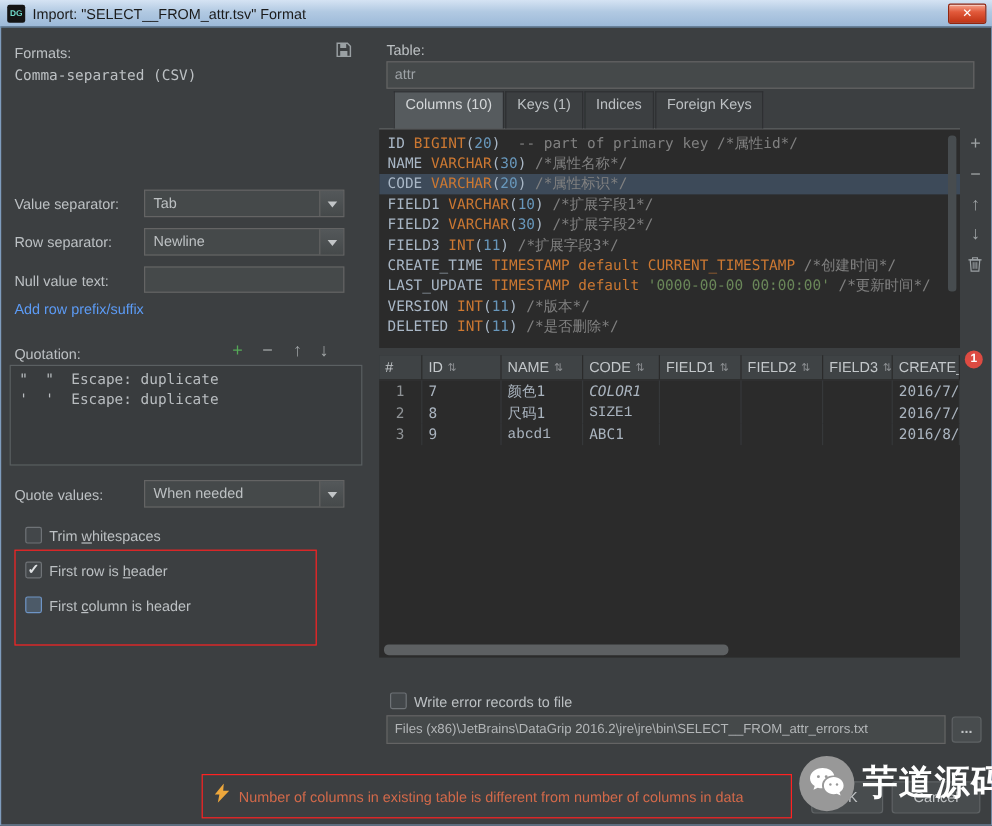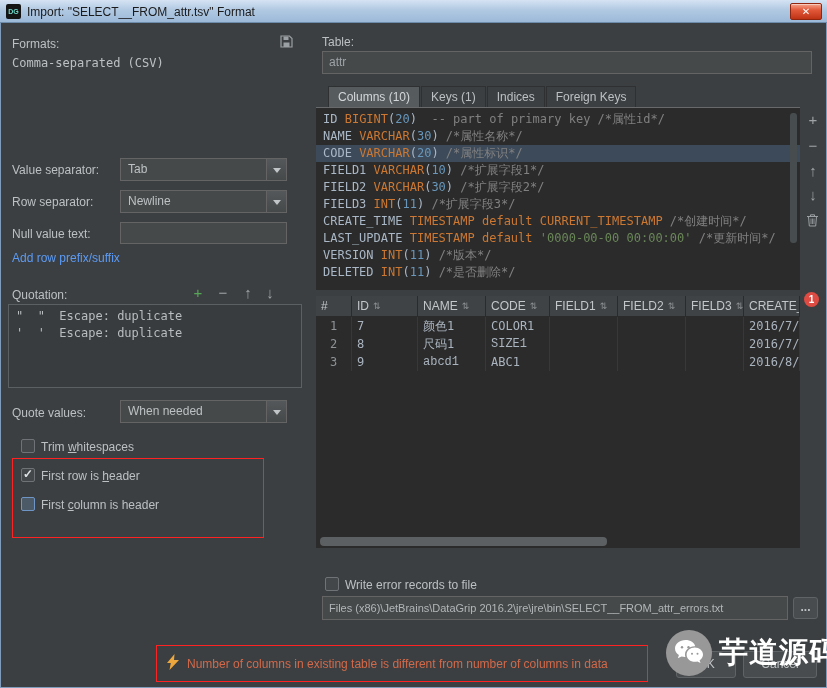--- a/index.html
+++ b/index.html
@@ -46,21 +46,21 @@
   [data-name=header-options-highlight]{left:12px;top:458px;width:252px;height:80px}
   [data-name=first-row-checkbox]{left:21px;top:468px}
   [data-name=first-row-label]{left:41px;top:469px}
   [data-name=first-col-checkbox]{left:21px;top:497px}
   [data-name=first-col-label]{left:41px;top:498px}
 
   
   [data-name=table-label]{left:322px;top:35px}
   [data-name=table-name-field]{left:322px;top:51px;width:490px;height:23px;color:#9da2a6}
   [data-name=tab-bar]{position:absolute;left:316px;top:85px;width:484px;height:23px;border-bottom:1px solid #67696b;padding-left:12px;display:flex;align-items:flex-end;gap:1px}
-  .tab{height:21px;line-height:20px;padding:0 9px;font-size:12px;color:#bcc0c3;background:#3c3f41;border:1px solid #2e3032;border-bottom:none;cursor:pointer;white-space:nowrap}
+  .tab{height:31px;line-height:20px;padding:0 9px;font-size:12px;color:#bcc0c3;background:#3c3f41;border:1px solid #2e3032;border-bottom:none;cursor:pointer;white-space:nowrap}
   .tab.sel{background:#565b5e;color:#d4d7d9}
   [data-name=ddl-editor]{position:absolute;left:316px;top:108px;width:484px;height:182px;background:#2b2b2b;padding-top:3px;overflow:hidden}
   .ddl-line{height:17px;line-height:17px;padding-left:7px;font-family:"DejaVu Sans Mono","Liberation Mono",monospace;font-size:12px;white-space:pre;cursor:text}
   .ddl-line.hl{background:#3d4a59}
   .tk-n{color:#a9b7c6}.tk-k{color:#cc7832}.tk-d{color:#6897bb}.tk-c{color:#808080}.tk-s{color:#6a8759}.tk-p{color:#a9b7c6}
   [data-name=editor-scrollbar]{position:absolute;left:790px;top:113px;width:7px;height:130px;background:#474c4f;border-radius:3px}
   [data-name=add-column-icon]{left:804px;top:112px}
   [data-name=remove-column-icon]{left:804px;top:138px}
   [data-name=move-column-up-icon]{left:804px;top:163px}
   [data-name=move-column-down-icon]{left:804px;top:187px}
@@ -74,21 +74,21 @@
   .g-cell{padding:1px 5px;font-family:"DejaVu Sans Mono","Liberation Mono",monospace;font-size:12px;color:#aab4bf;border-right:1px solid #36383a;overflow:hidden;white-space:nowrap;line-height:16px;flex:none;cursor:default}
   .g-cell.rownum{color:#8f9396;text-align:center}
   [data-name=h-scrollbar]{position:absolute;left:2px;bottom:2px;width:480px;height:9px;cursor:pointer}
   [data-name=h-scroll-thumb]{position:absolute;left:2px;top:0;width:287px;height:9px;background:#5d6062;border-radius:4px}
   [data-name=write-errors-checkbox]{left:325px;top:577px}
   [data-name=write-errors-label]{left:345px;top:578px}
   [data-name=error-path-field]{left:322px;top:596px;width:466px;height:24px;font-size:11px;padding-top:5px;color:#b3b6b8}
   [data-name=browse-button]{position:absolute;left:793px;top:597px;width:25px;height:22px;background:#484c4e;border:1px solid #5f6365;border-radius:3px;color:#c0c3c5;text-align:center;line-height:18px;font-size:12px;font-weight:bold;cursor:pointer}
 
   
-  [data-name=warning-box]{position:absolute;left:156px;top:645px;width:492px;height:37px;border:1.5px solid #ff2222;display:flex;align-items:center;gap:8px;padding-left:10px;z-index:2}
+  [data-name=warning-box]{position:absolute;left:168px;top:645px;width:492px;height:37px;border:1.5px solid #ff2222;display:flex;align-items:center;gap:8px;padding-left:10px;z-index:2}
   [data-name=warning-text]{font-size:12px;color:#d2694a}
   [data-name=ok-button]{left:676px;top:651px;width:60px}
   [data-name=cancel-button]{left:743px;top:651px;width:74px}
   [data-name=watermark]{position:absolute;left:666px;top:630px;z-index:6;display:flex;align-items:center;gap:7px}
   [data-name=wechat-icon]{width:46px;height:46px;border-radius:50%;background:#989898;display:grid;place-items:center}
   [data-name=watermark-text]{font-size:29px;font-weight:bold;color:#fff;letter-spacing:1px;white-space:nowrap}
 </style>
 </head>
 <body>
 
@@ -223,21 +223,21 @@
         </div>
         <div class="gh-cell" data-name="column-header" style="width: 56px;">
           <span data-name="column-header-label">CREATE_</span>
         </div>
       </div>
     <div data-name="grid-body">
         <div class="g-row" data-name="table-row">
           <div class="g-cell rownum" data-name="row-number" style="width: 36px;">1</div>
           <div class="g-cell" data-name="grid-cell" style="width: 66px;">7</div>
           <div class="g-cell" data-name="grid-cell" style="width: 68px;">颜色1</div>
-          <div class="g-cell" data-name="grid-cell" style="width: 64px;">COLOR1</div>
+          <div class="g-cell" data-name="grid-cell" style="width: 64px; font-style: italic;">COLOR1</div>
           <div class="g-cell" data-name="grid-cell" style="width: 68px;"></div>
           <div class="g-cell" data-name="grid-cell" style="width: 68px;"></div>
           <div class="g-cell" data-name="grid-cell" style="width: 58px;"></div>
           <div class="g-cell" data-name="grid-cell" style="width: 56px;">2016/7/</div>
         </div>
         <div class="g-row" data-name="table-row">
           <div class="g-cell rownum" data-name="row-number" style="width: 36px;">2</div>
           <div class="g-cell" data-name="grid-cell" style="width: 66px;">8</div>
           <div class="g-cell" data-name="grid-cell" style="width: 68px;">尺码1</div>
           <div class="g-cell" data-name="grid-cell" style="width: 64px; font-family: Liberation Mono, monospace;">SIZE1</div>

